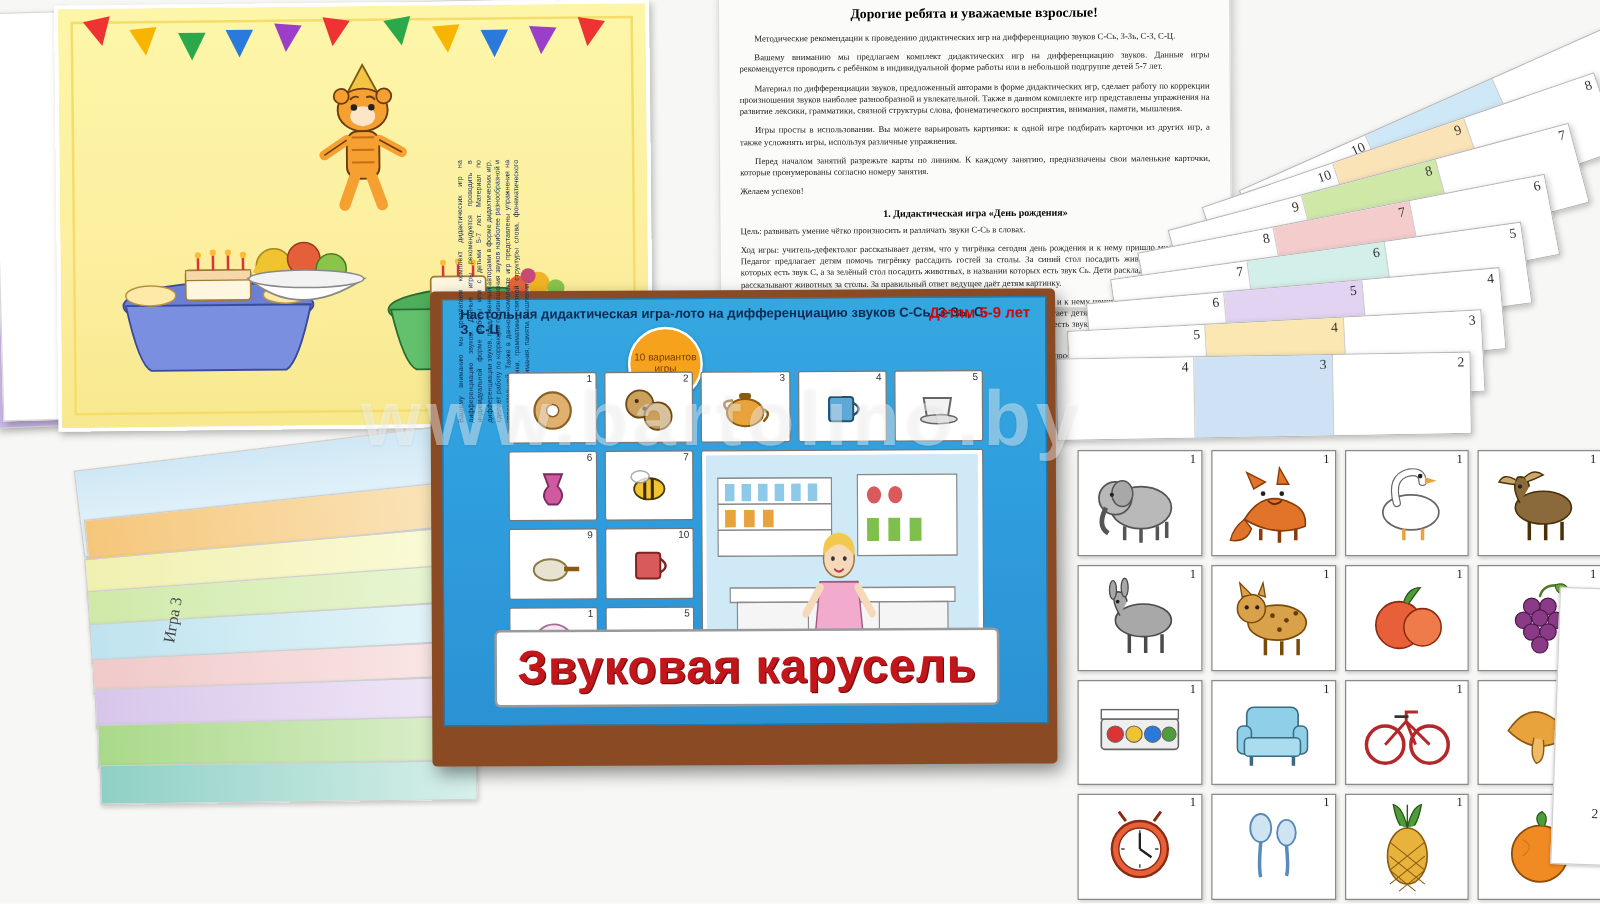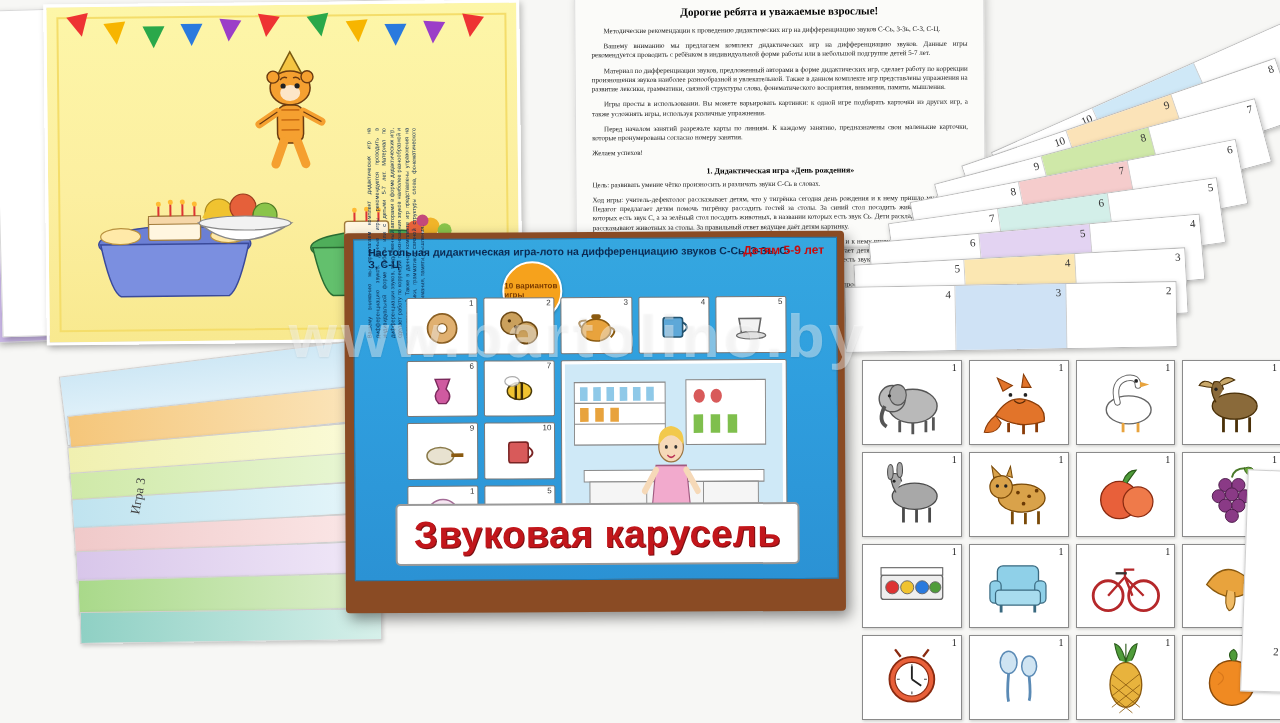--- a/index.html
+++ b/index.html
@@ -56,22 +56,22 @@
 
   
   .box{left:345px;top:232px;width:500px;height:380px;background:#8a4b24;
        border-radius:4px;box-shadow:4px 6px 14px rgba(0,0,0,.45);transform:rotate(-0.3deg);}
   .box .lid{position:absolute;left:9px;top:6px;width:482px;height:340px;
        background:linear-gradient(180deg,#35a7e0 0%,#2f9ede 45%,#2b92d4 100%);
        border:1px solid #1d7cb8;}
   .box .toptext{position:absolute;left:14px;top:6px;width:430px;font-size:10.5px;color:#0b2a52;font-weight:bold;}
   .box .age{position:absolute;right:12px;top:5px;font-size:12px;color:#cc0a0a;font-weight:bold;}
   .badge{position:absolute;left:148px;top:22px;width:56px;height:56px;border-radius:50%;
-      background:#f6a21c;border:2px solid #fff;color:#7a3b00;font-size:8px;font-weight:bold;
-      display:flex;align-items:center;justify-content:center;line-height:1.1;
+      background:#f6a21c;border:2px solid #fff;color:#7a3b00;font-size:8px;font-weight:normal;
+      display:flex;align-items:center;justify-content:center;text-align:center;line-height:1.1;
       box-shadow:0 1px 3px rgba(0,0,0,.3);}
   .sidetext{position:absolute;left:12px;top:98px;width:210px;height:150px;font-size:5.6px;
       color:#0d2c52;transform:rotate(-90deg);transform-origin:0 0;line-height:1.35;text-align:justify;}
   .title{position:absolute;left:40px;bottom:14px;width:400px;height:58px;background:#fff;
       border:2px solid #9a9a9a;border-radius:5px;display:flex;align-items:center;justify-content:center;}
   .title span{font-size:38px;font-weight:bold;color:#c2161b;letter-spacing:.5px;
       font-family:"Liberation Sans",sans-serif;text-shadow:1px 1px 0 #7a0f12;}
   .lotto{position:absolute;left:52px;top:58px;width:380px;height:252px;
       display:grid;grid-template-columns:repeat(5,1fr);grid-template-rows:repeat(4,1fr);gap:6px;}
   .lcell{background:#fff;border:1px solid #777;position:relative;border-radius:2px;}

